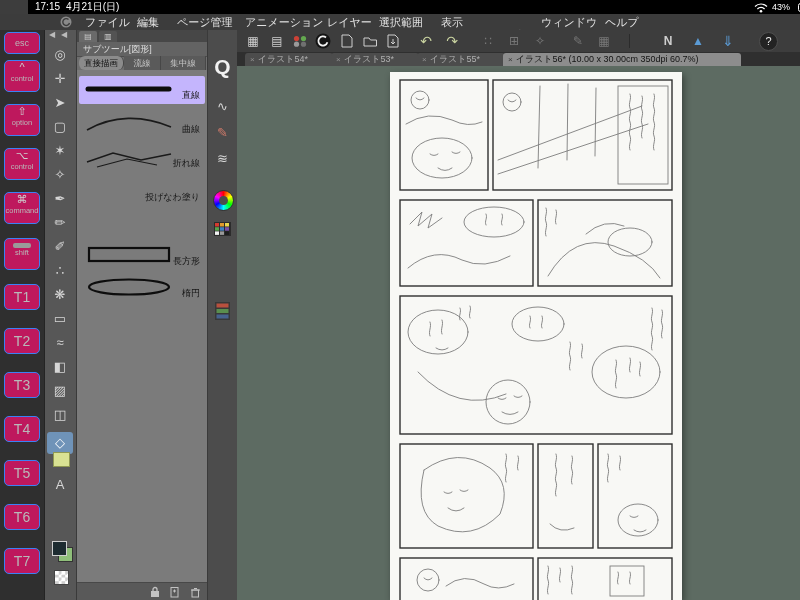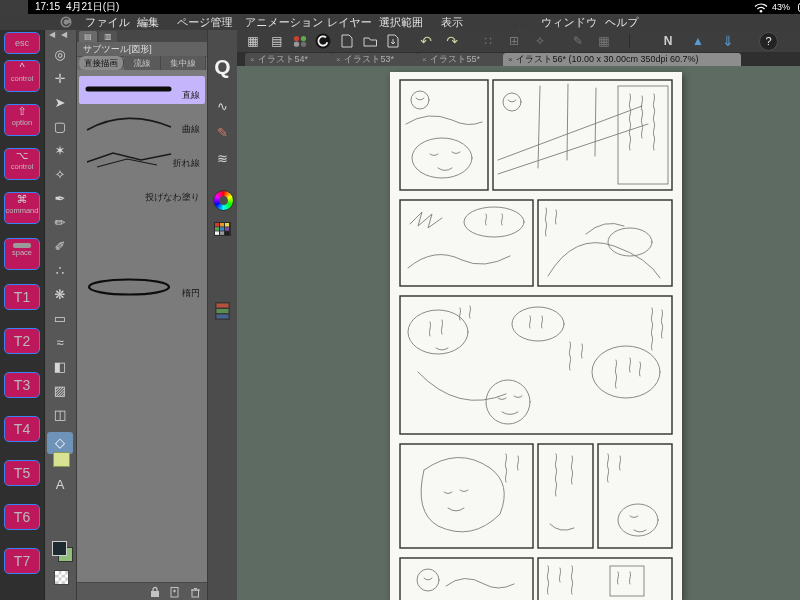--- a/index.html
+++ b/index.html
@@ -119,21 +119,21 @@
     <div class="btn-key" style="top:118px;height:30px;">
       <span class="key-sym">⌥</span>
       <span class="key-lab">control</span>
     </div>
     <div class="btn-key" style="top:162px;height:30px;">
       <span class="key-sym">⌘</span>
       <span class="key-lab">command</span>
     </div>
     <div class="btn-key" style="top:208px;height:30px;">
       <span class="space-bar"></span>
-      <span class="key-lab">space</span>
+      <span class="key-lab">shift</span>
     </div>
     <div class="btn-key tkey" style="top:254px;"><span>T1</span></div>
     <div class="btn-key tkey" style="top:298px;"><span>T2</span></div>
     <div class="btn-key tkey" style="top:342px;"><span>T3</span></div>
     <div class="btn-key tkey" style="top:386px;"><span>T4</span></div>
     <div class="btn-key tkey" style="top:430px;"><span>T5</span></div>
     <div class="btn-key tkey" style="top:474px;"><span>T6</span></div>
     <div class="btn-key tkey" style="top:518px;"><span>T7</span></div>
   </div>
 
@@ -189,20 +189,26 @@
       </div>
       <div class="strow" style="top:74px;">
         <svg width="92" height="22">
           <path d="M4,15 L30,6 L58,13 L88,7" stroke="#1a1a1a" stroke-width="1.6" fill="none"></path>
           <path d="M14,20 L44,12 L74,18" stroke="#1a1a1a" stroke-width="1.2" fill="none"></path>
         </svg>
         <span class="st-label">折れ線</span>
       </div>
       <div class="strow" style="top:108px;">
         <span class="st-label">投げなわ塗り</span>
+      </div>
+      <div class="strow" style="top:172px;">
+        <svg width="92" height="20">
+          <rect x="6" y="3" width="80" height="13" stroke="#0d0d0d" stroke-width="2.2" fill="none"></rect>
+        </svg>
+        <span class="st-label">長方形</span>
       </div>
       <div class="strow" style="top:204px;">
         <svg width="92" height="20">
           <ellipse cx="46" cy="10" rx="40" ry="7.5" stroke="#0d0d0d" stroke-width="2.2" fill="none"></ellipse>
         </svg>
         <span class="st-label">楕円</span>
       </div>
     </div>
 
     <div id="st-bottom">

